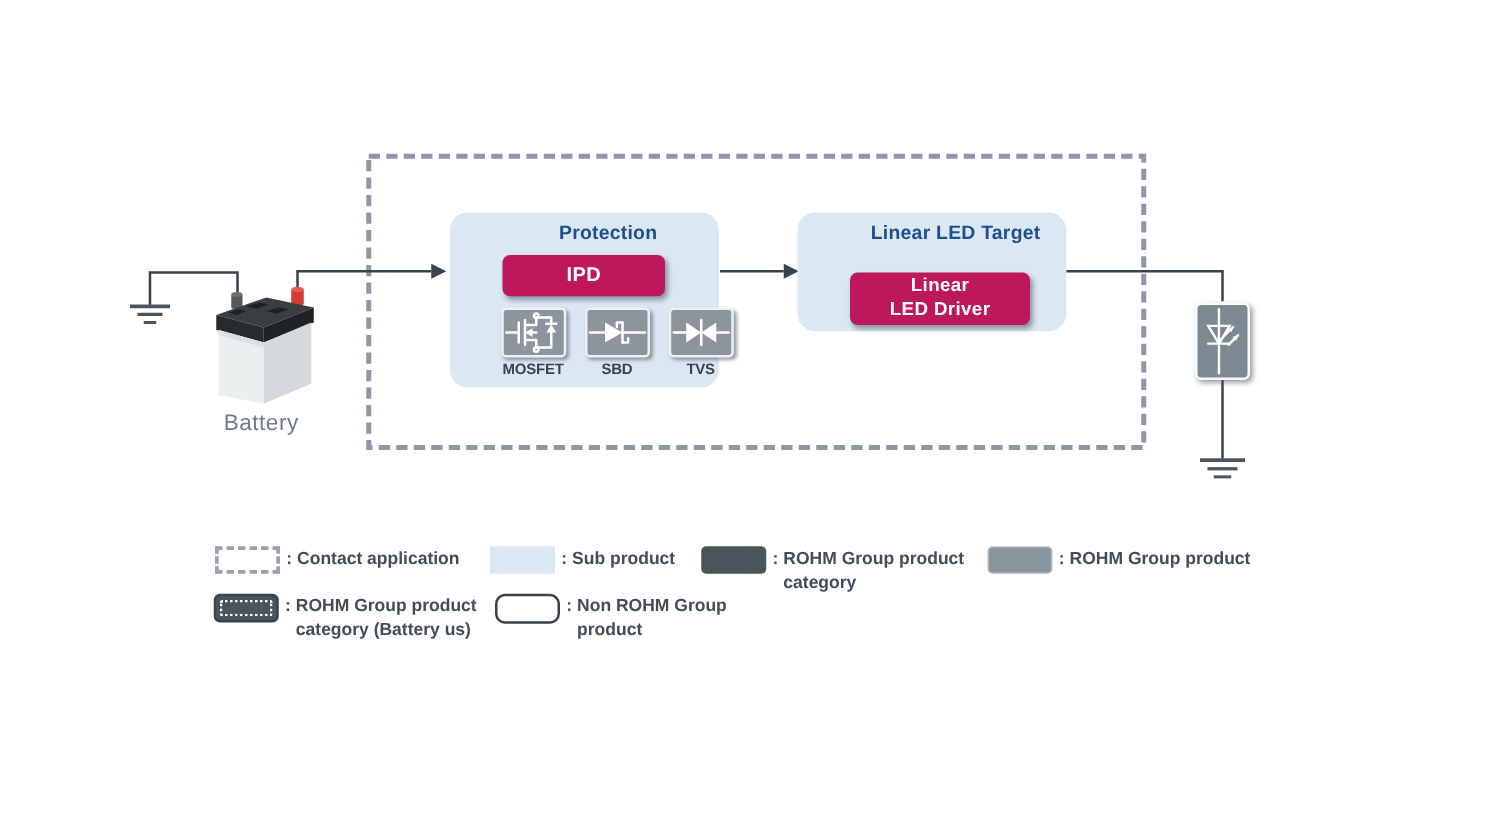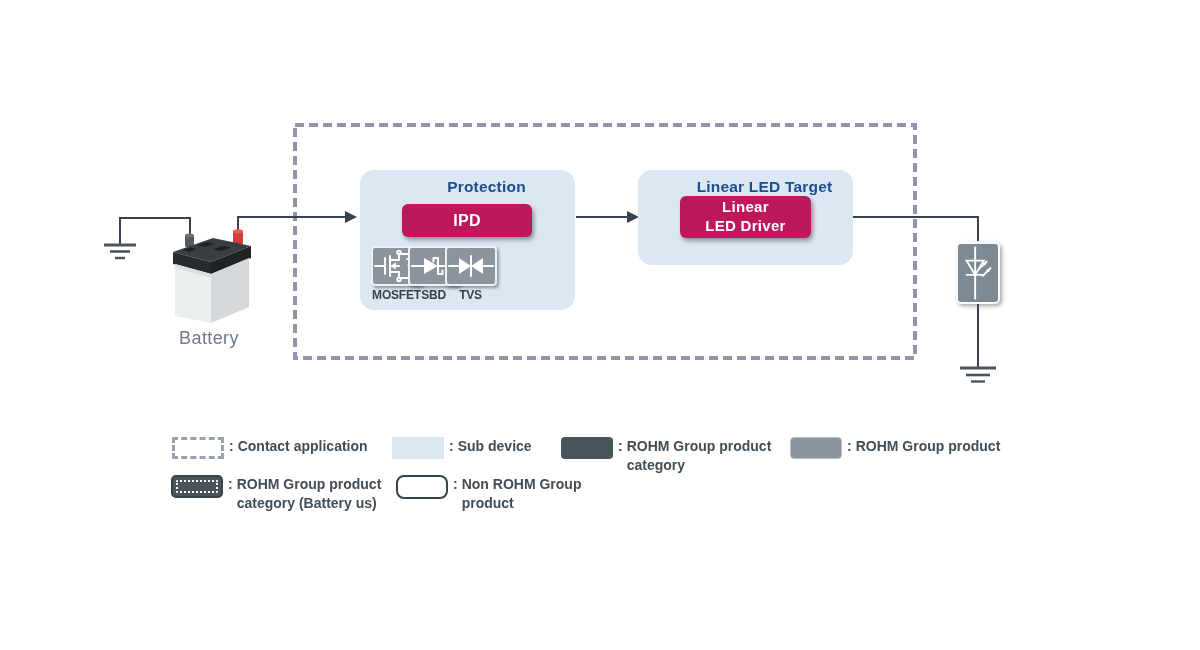--- a/index.html
+++ b/index.html
@@ -19,24 +19,24 @@
   .block-protection { left:360px; top:170px; width:215px; height:140px; }
   .block-driver     { left:638px; top:170px; width:215px; height:95px; }
   .block-title { position:absolute; top:8px; left:0; width:100%; text-align:center;
                  color:#1d4e8d; font-size:15.5px; font-weight:bold; letter-spacing:.2px;padding-left:38px; }
 
   .chip { position:absolute; background:#be185d; color:#ffffff; font-weight:bold;
           border-radius:6px; display:flex; flex-direction:column; justify-content:center;
           align-items:center; text-align:center;
           box-shadow:2px 3px 4px rgba(40,50,60,.45); letter-spacing:.3px; cursor:pointer; }
   .chip-ipd { left:42px; top:34px; width:130px; height:33px; font-size:16px; }
-  .chip-drv { left:42px; top:26px; width:131px; height:42px; font-size:15px; line-height:1.25; }
+  .chip-drv { left:42px; top:48px; width:144px; height:42px; font-size:15px; line-height:1.25; }
 
   .device-row { position:absolute; left:21px; top:76px; display:flex; gap:6px; }
-  .device { width:31px; display:flex; flex-direction:column; align-items:center; }
+  .device { width:31px; display:flex; flex-direction:column; align-items:center;margin-left:30px; }
   .device-box { width:52px; height:40px; background:#8c959d; border:2px solid #eef1f3;
                 border-radius:4px; box-shadow:2px 2px 3px rgba(60,70,80,.5);
                 display:flex; align-items:center; justify-content:center; cursor:pointer; }
   .device-label { margin-top:2px; font-size:12px; font-weight:bold; color:#39434c; letter-spacing:-.2px; }
   .sym { stroke:#ffffff; stroke-width:2; fill:none; stroke-linecap:round; stroke-linejoin:round; }
   .symf { fill:#ffffff; stroke:none; }
 
   
   .led-box { position:absolute; left:956px; top:242px; width:44px; height:62px;
              background:#7e8a93; border:2px solid #fafbfc; border-radius:5px;
@@ -206,21 +206,21 @@
     <span class="lg-lines">
       <span class="l1">Contact application</span>
       <span class="l2"></span>
     </span>
   </div>
 
   <div class="lg-item lg-1">
     <span class="sw sw-sub"></span>
     <span class="lg-colon">:</span>
     <span class="lg-lines">
-      <span class="l1">Sub device</span>
+      <span class="l1">Sub product</span>
       <span class="l2"></span>
     </span>
   </div>
 
   <div class="lg-item lg-2">
     <span class="sw sw-rohm"></span>
     <span class="lg-colon">:</span>
     <span class="lg-lines">
       <span class="l1">ROHM Group product</span>
       <span class="l2">category</span>

